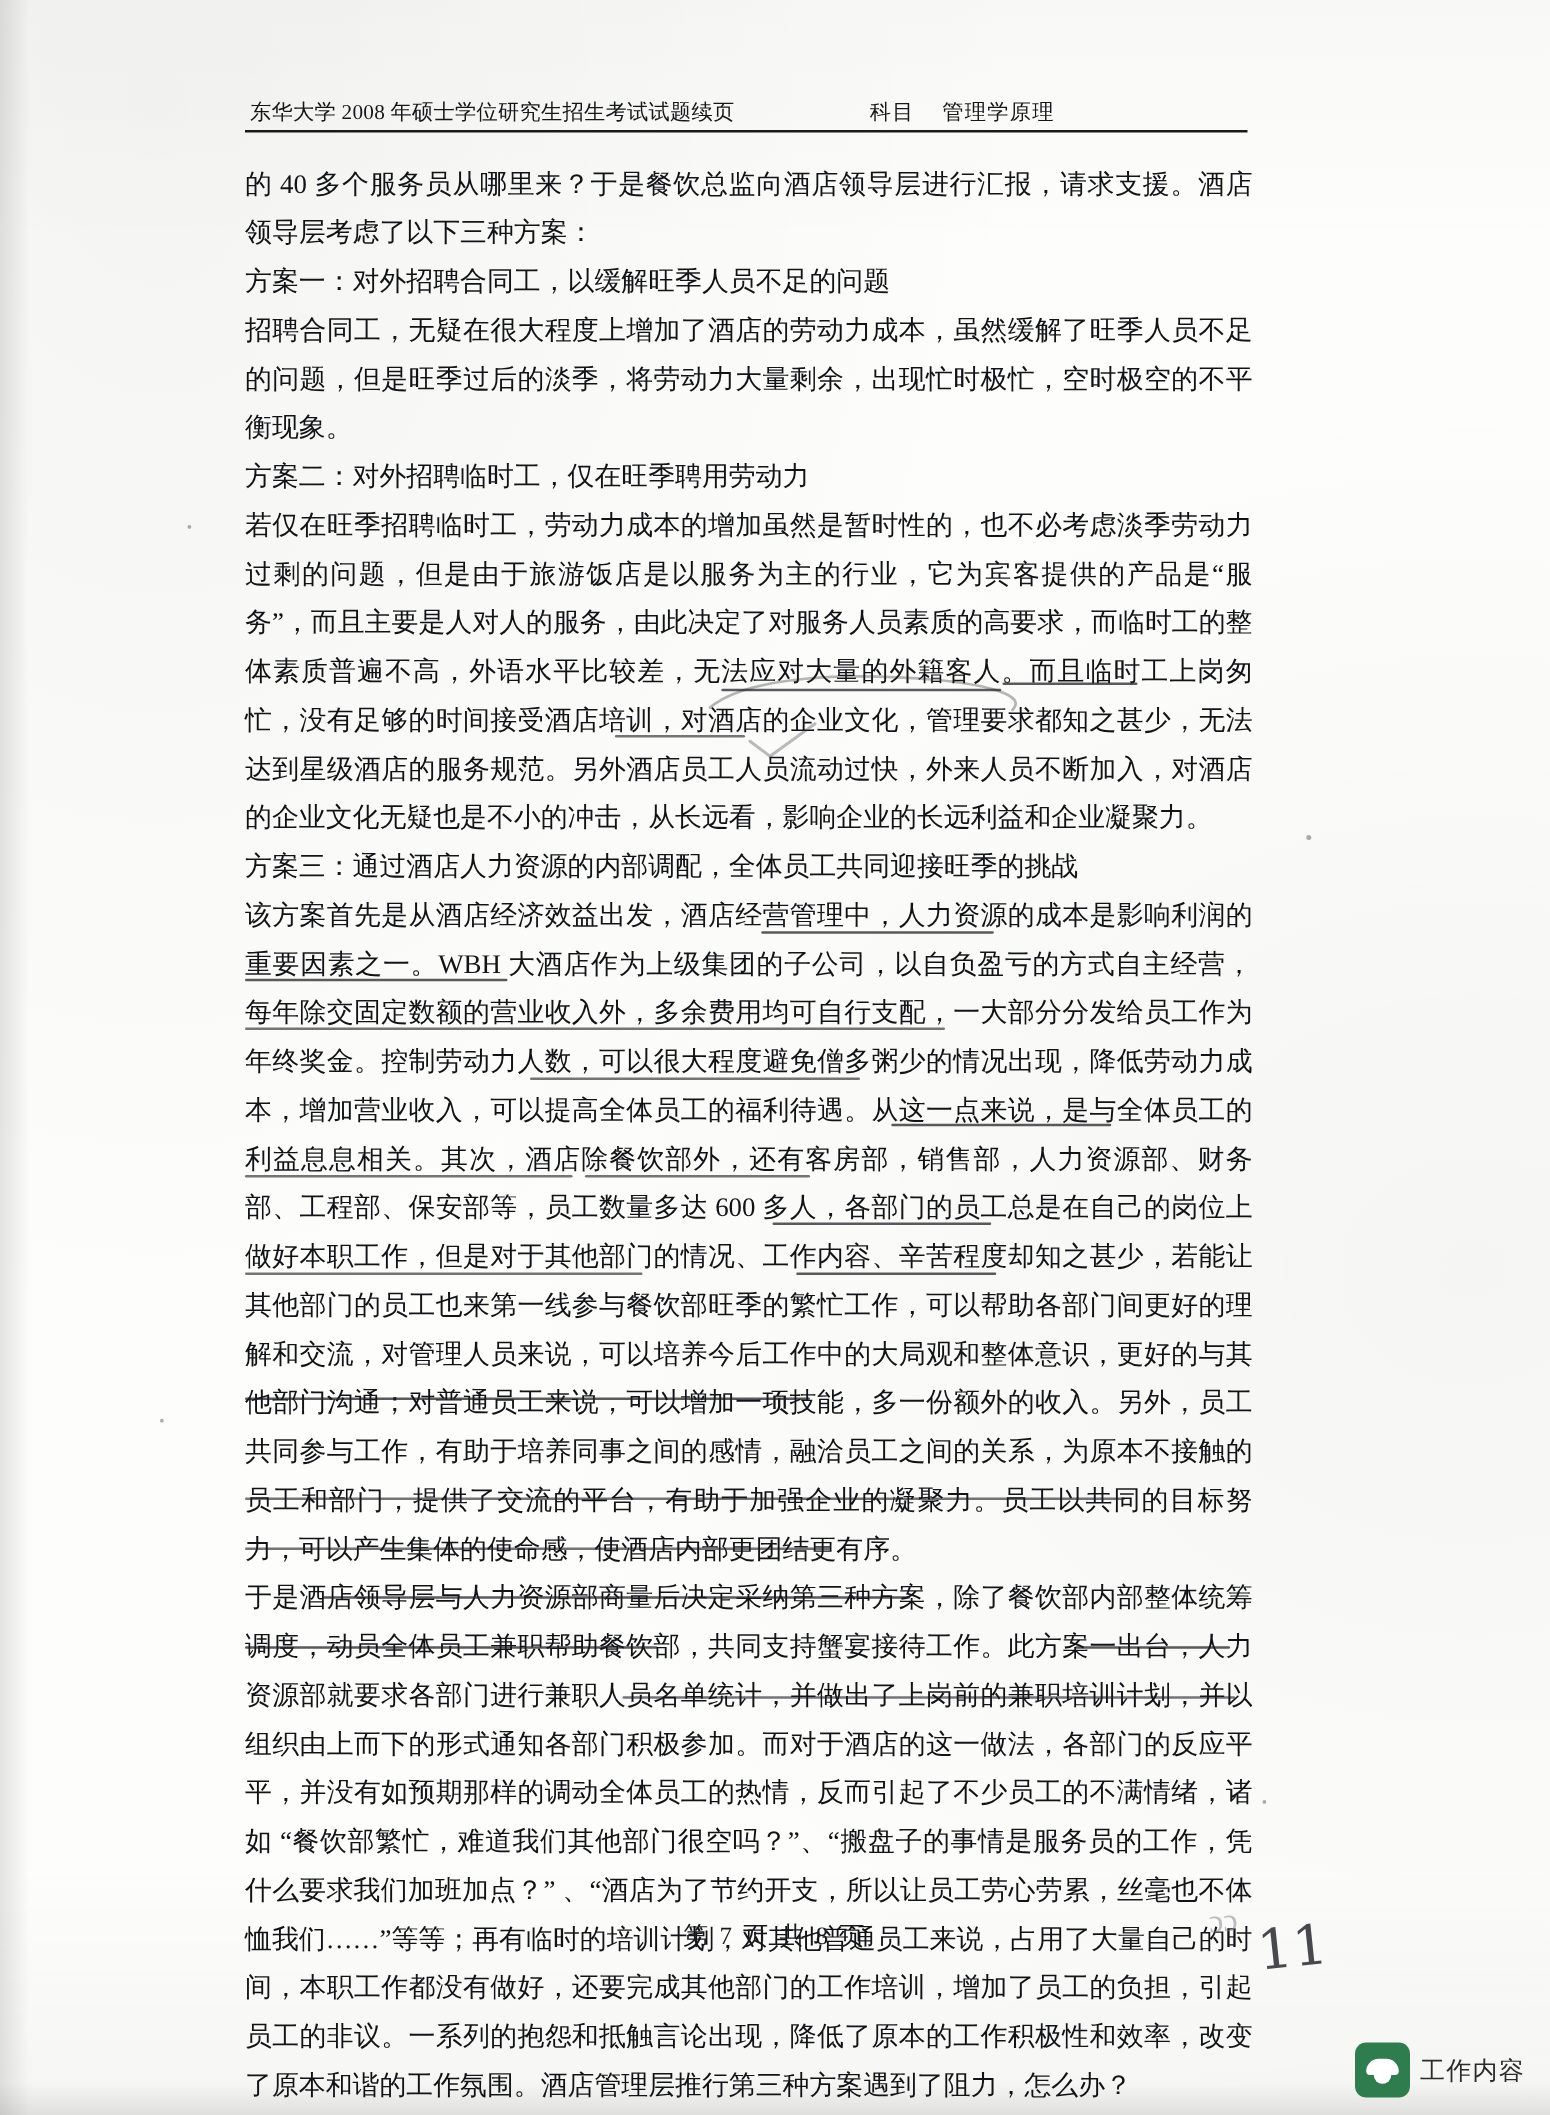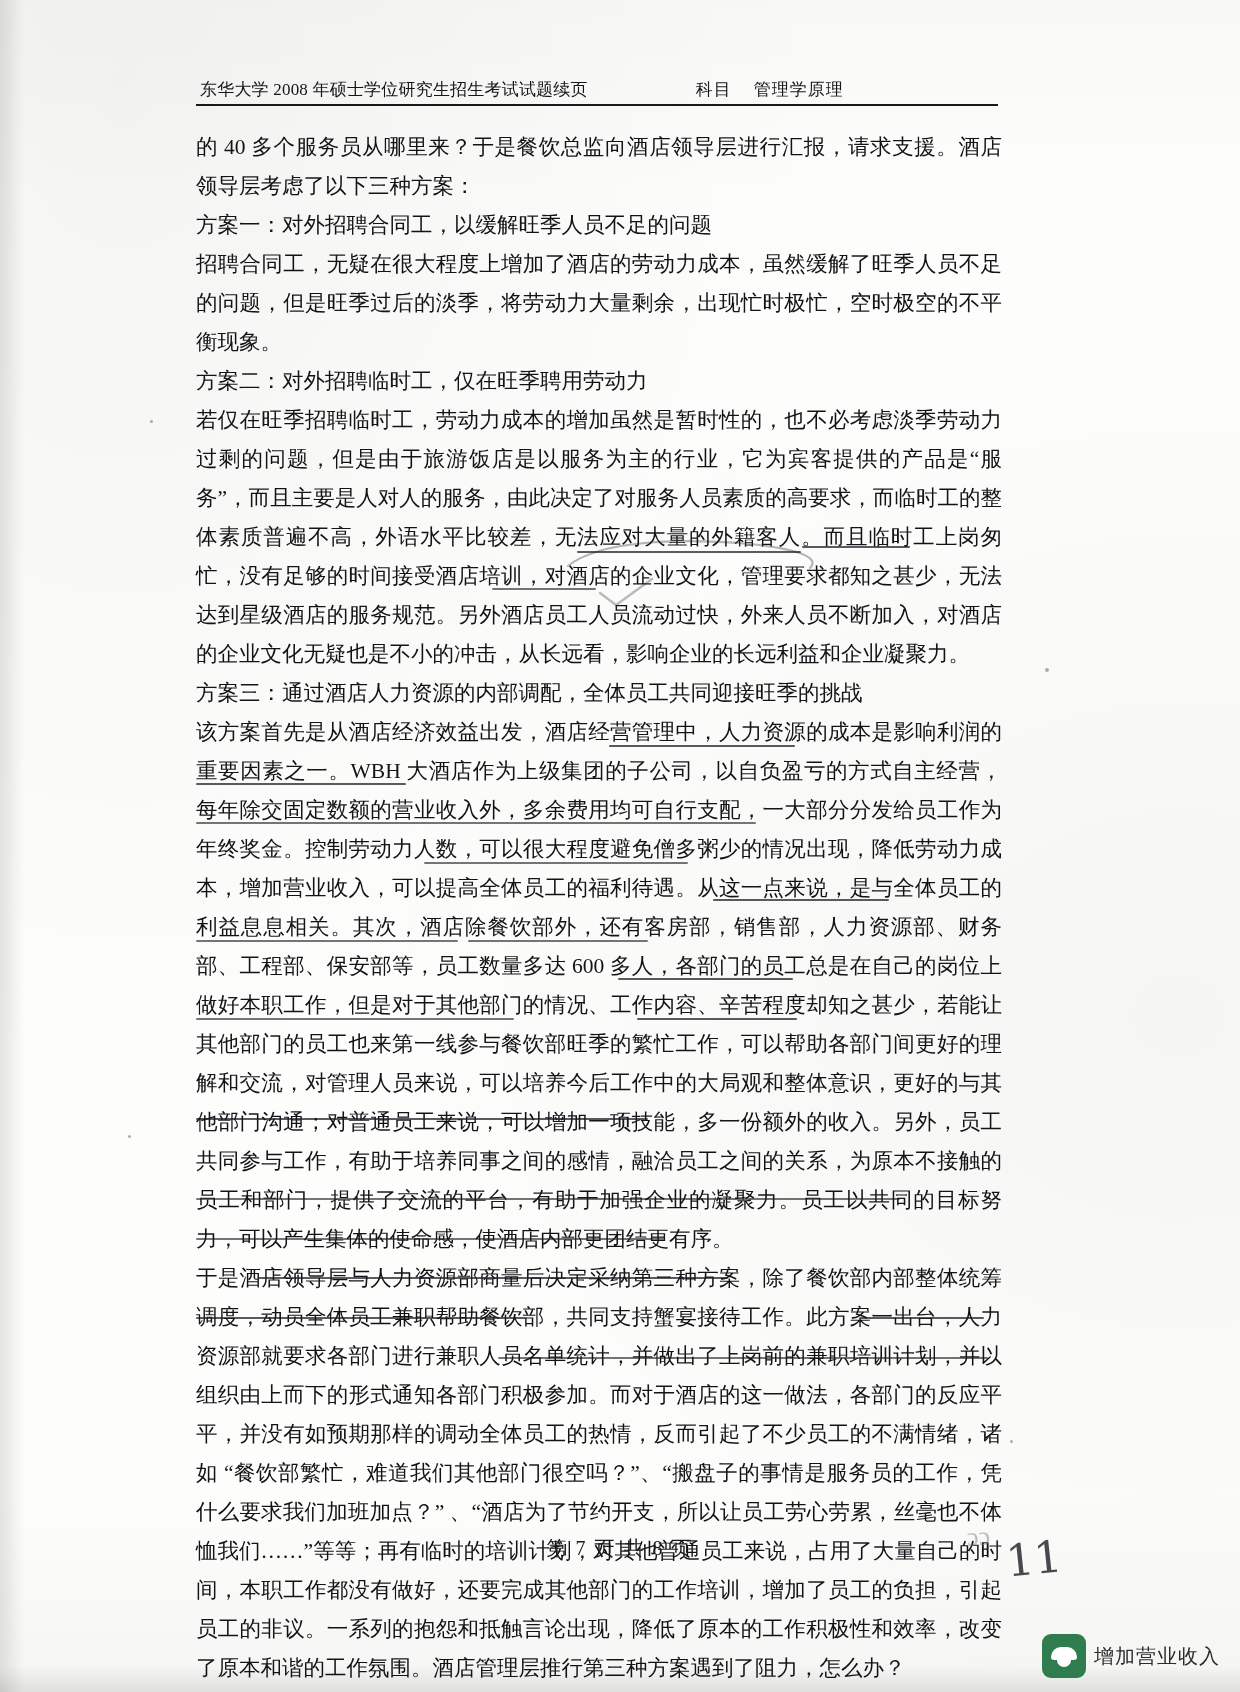--- a/index.html
+++ b/index.html
@@ -251,19 +251,19 @@
   <div class="dot-speck" style="left:1010px; top:1440px; width:3px; height:3px;"></div>
 
   <div class="footer">
     <span>第 7 页 共 8 页</span>
   </div>
   <div class="faint-mark">ɔɔ</div>
   <div class="page-number-handwritten">11</div>
 
   <div class="watermark">
     <div class="wm-logo"></div>
-    <div class="wm-text">增加营业收入</div>
+    <div class="wm-text">工作内容</div>
   </div>
 
   <div class="edge-left"></div>
   <div class="edge-bottom"></div>
   <div class="scan-tint"></div>
 </div>
 
 </body></html>

